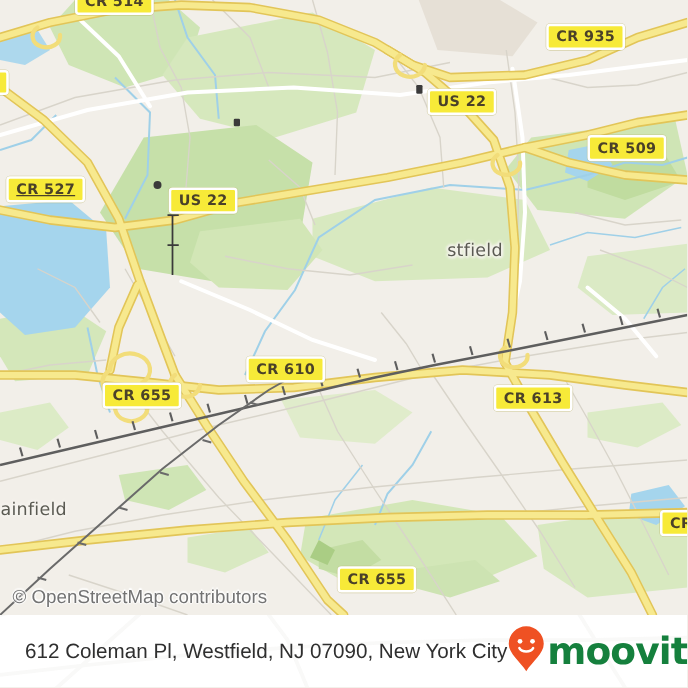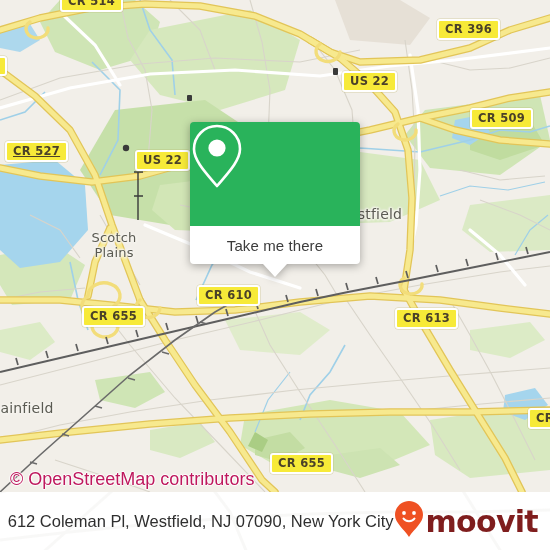--- a/index.html
+++ b/index.html
@@ -44,21 +44,21 @@
     padding:1px 6px 2px 6px;
     line-height:14px;
     white-space:nowrap;
     box-shadow:0 0 0 .5px rgba(180,170,90,.45);
     letter-spacing:.3px;
   }
 
   
   #attribution{
     position:absolute;left:10px;top:469px;
-    font-size:18px;color:#be185d;
+    font-size:15px;color:#737373;
     font-family:"Liberation Sans","DejaVu Sans",sans-serif;
     text-shadow:1px 0 1px #fff,-1px 0 1px #fff,0 1px 1px #fff,0 -1px 1px #fff;
     white-space:nowrap;
   }
 
   
   #popup{
     position:absolute;left:190px;top:122px;width:170px;
     filter:drop-shadow(0 2px 4px rgba(0,0,0,.32));
   }
@@ -85,30 +85,30 @@
   }
 
   
   #footer{
     position:absolute;left:0;top:492px;width:550px;height:58px;
     background:#ffffff;overflow:hidden;
   }
   #footer-wm{position:absolute;left:0;top:-492px;opacity:.085;pointer-events:none;}
   #footer-inner{
     position:relative;height:100%;
-    display:flex;align-items:center;justify-content:flex-end;
+    display:flex;align-items:center;justify-content:flex-start;
     padding:0 12px 0 20px;box-sizing:border-box;
   }
   #footer-address{
     font-size:16.5px;color:#2f2f2f;white-space:nowrap;
     font-family:"Liberation Sans","DejaVu Sans",sans-serif;
   }
   #brand{display:flex;align-items:center;gap:2px;}
   #brand-text{
-    font-size:30px;color:#7f1d1d;font-weight:bold;letter-spacing:-.7px;
+    font-size:30px;color:#15803d;font-weight:bold;letter-spacing:-.7px;
     font-family:"DejaVu Sans","Liberation Sans",sans-serif;
   }
 </style>
 </head>
 <body>
 
 <div id="app">
 
   <div id="map">
     <svg width="550" height="492" viewBox="0 0 550 492">
@@ -262,52 +262,38 @@
       </g>
 
       <g fill="#3a3a3a">
         <rect x="333" y="68" width="5" height="7" rx="1"></rect>
         <rect x="187" y="95" width="5" height="6" rx="1"></rect>
         <circle cx="126" cy="148" r="3.2"></circle>
         <path d="M138,172 l0,48 M134,172 l9,0 M134,196 l9,0" stroke="#3a3a3a" stroke-width="1.4" fill="none"></path>
       </g>
     </svg>
 
-    <div class="place-label" style="left:64px;top:230px;width:100px;">Scotch
-Plains</div>
-    <div class="place-label" style="left:350px;top:207px;width:60px;font-size:14px;">stfield</div>
+    <div class="place-label" style="left:350px;top:194px;width:60px;font-size:14px;">stfield</div>
     <div class="place-label" style="left:-8px;top:401px;width:70px;font-size:14px;">ainfield</div>
 
-    <div class="shield" style="left:437px;top:19px;">CR 396</div>
+    <div class="shield" style="left:437px;top:19px;">CR 935</div>
     <div class="shield" style="left:342px;top:71px;">US 22</div>
     <div class="shield" style="left:470px;top:108px;">CR 509</div>
     <div class="shield" style="left:5px;top:141px;text-decoration:underline;">CR 527</div>
     <div class="shield" style="left:135px;top:150px;">US 22</div>
     <div class="shield" style="left:82px;top:306px;">CR 655</div>
     <div class="shield" style="left:197px;top:285px;">CR 610</div>
     <div class="shield" style="left:395px;top:308px;text-align:center;">CR 613</div>
     <div class="shield" style="left:528px;top:408px;">CR</div>
     <div class="shield" style="left:60px;top:-9px;">CR 514</div>
     <div class="shield" style="left:270px;top:453px;">CR 655</div>
     <div class="shield" style="left:-18px;top:56px;padding:1px 6px;">&nbsp;&nbsp;</div>
 
     <div id="attribution">© OpenStreetMap contributors</div>
 
-    <div id="popup">
-      <div id="popup-body">
-        <span>
-          <svg width="54" height="68" viewBox="0 0 54 68" aria-hidden="true">
-            <path d="M27,4 C14.3,4 4,14.3 4,27 C4,39 17,52 27,64 C37,52 50,39 50,27 C50,14.3 39.7,4 27,4 Z" fill="none" stroke="#ffffff" stroke-width="2.6" stroke-linejoin="round"></path>
-            <circle cx="27" cy="26" r="8.6" fill="#ffffff"></circle>
-          </svg>
-        </span>
-      </div>
-      <div id="popup-action">Take me there</div>
-      <div id="popup-tail"></div>
-    </div>
   </div>
 
   <div id="footer">
     <svg id="footer-wm" width="550" height="550" viewBox="0 0 550 550">
       <g fill="none" stroke="#b9b4a8" stroke-width="3">
         <path d="M0,540 L70,532 L150,524 L230,518 L310,514 L390,512 L470,512 L550,510"></path>
         <path d="M40,555 L85,515 L130,475 L175,440 L215,412"></path>
         <path d="M250,560 L230,512 L195,465 L165,420"></path>
         <path d="M505,558 L478,515 L450,470 L425,428"></path>
         <path d="M0,492 L60,478 L120,464 L180,450 L240,436"></path>

